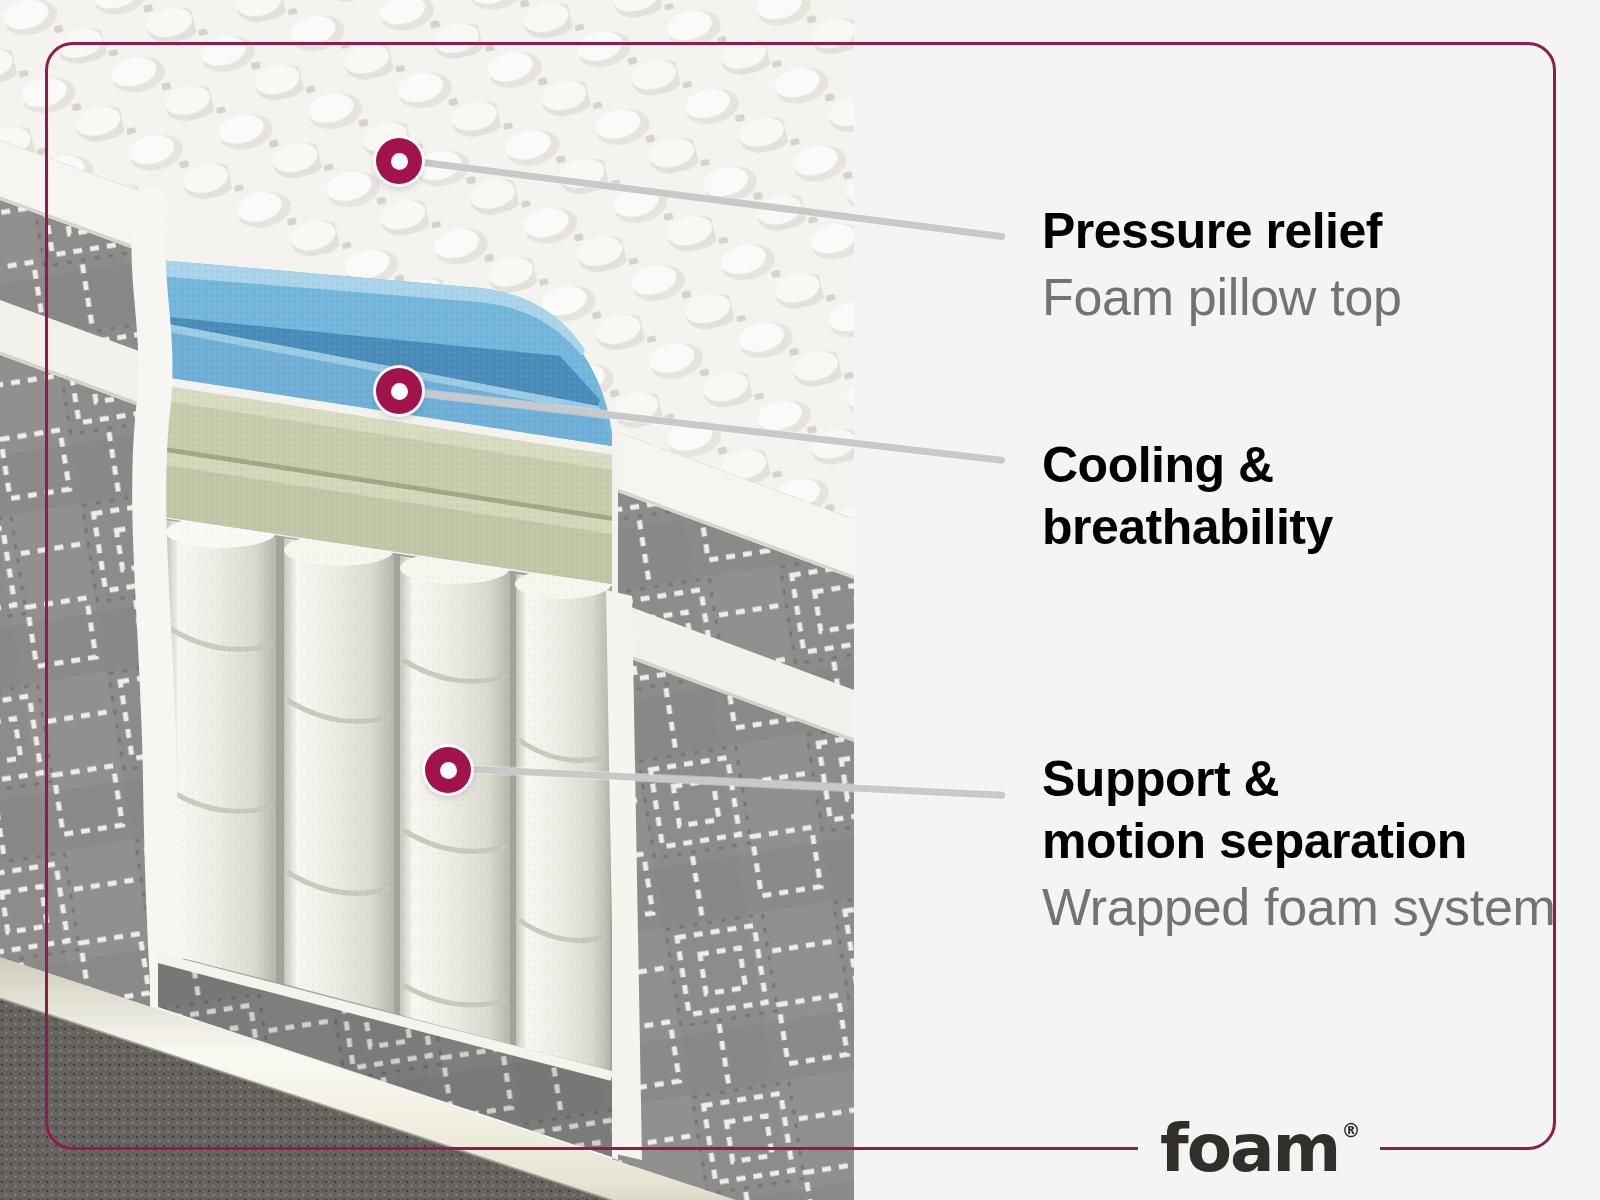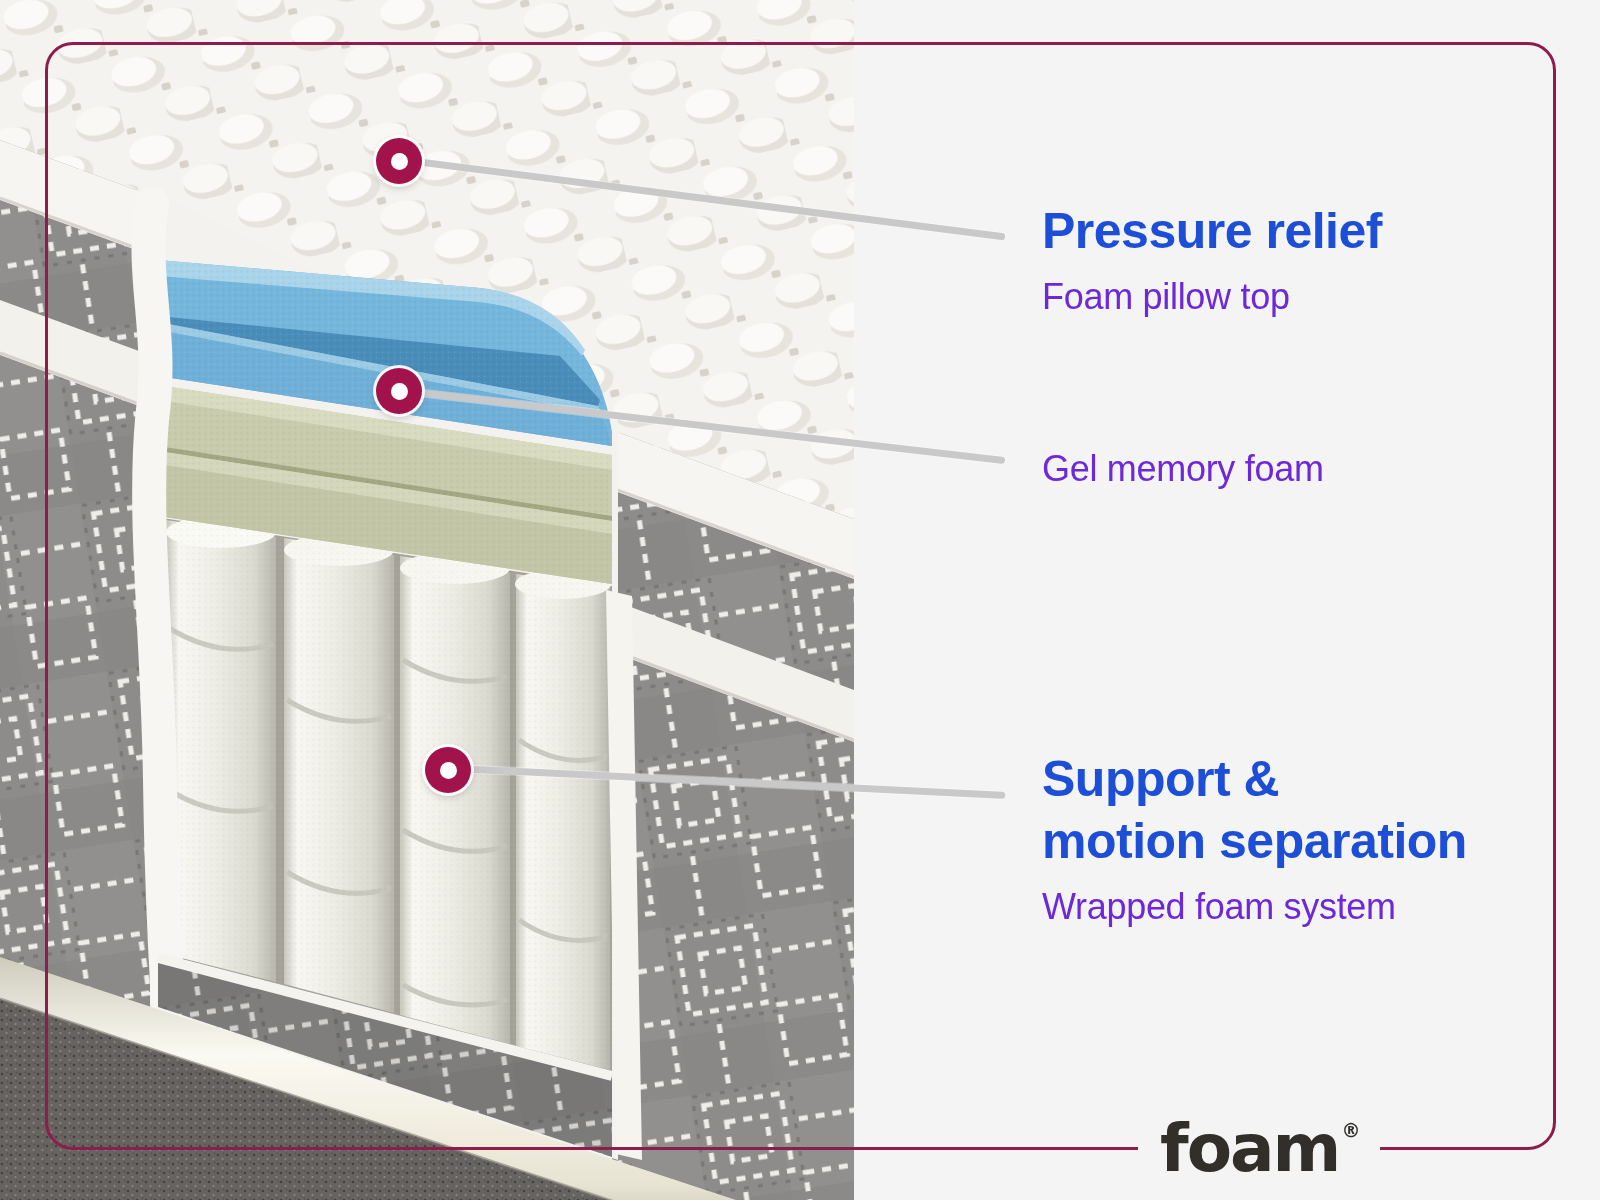--- a/index.html
+++ b/index.html
@@ -38,25 +38,25 @@
   .dot.d1{left:376px;top:138px;}
   .dot.d2{left:376px;top:368px;}
   .dot.d3{left:425px;top:747px;}
 
   
   .label{position:absolute;left:1042px;}
   .label.p1{top:200px;}
   .label.p2{top:434px;}
   .label.p3{top:748px;}
   .label .t{
-    font-size:50px;line-height:62px;font-weight:bold;color:#1d4ed8;
+    font-size:50px;line-height:62px;font-weight:bold;color:#000000;
     white-space:pre-line;letter-spacing:-0.5px;
   }
   .label .d{
-    font-size:36px;line-height:58px;font-weight:400;color:#6d28d9;
+    font-size:52px;line-height:58px;font-weight:400;color:#737373;
     margin-top:6px;letter-spacing:-0.3px;
   }
 
   
   .logo{
     position:absolute;left:1138px;top:1110px;padding:0 22px;
     background:#F4F4F5;color:#322E2A;
     font-family:"DejaVu Sans","Liberation Sans",sans-serif;
     font-size:66px;line-height:78px;font-weight:bold;letter-spacing:-2px;
   }
@@ -215,21 +215,22 @@
   </div>
   <div class="dot d3">
     <span class="core"></span>
   </div>
 
   <div class="label p1">
     <div class="t">Pressure relief</div>
     <div class="d">Foam pillow top</div>
   </div>
   <div class="label p2">
-    <div class="d">Gel memory foam</div>
+    <div class="t">Cooling &amp;
+breathability</div>
   </div>
   <div class="label p3">
     <div class="t">Support &amp;
 motion separation</div>
     <div class="d">Wrapped foam system</div>
   </div>
 
   <div class="logo"><span>foam</span><span class="reg">®</span></div>
 
 </div>

